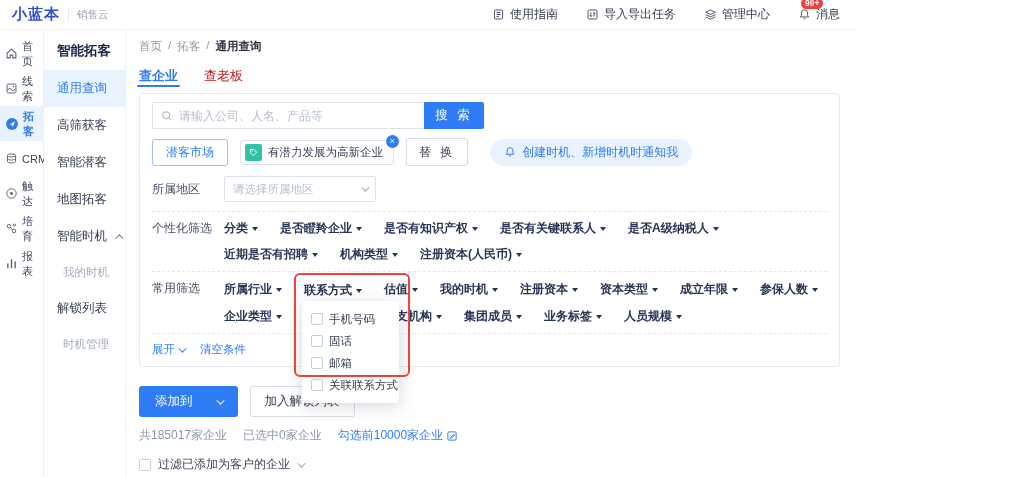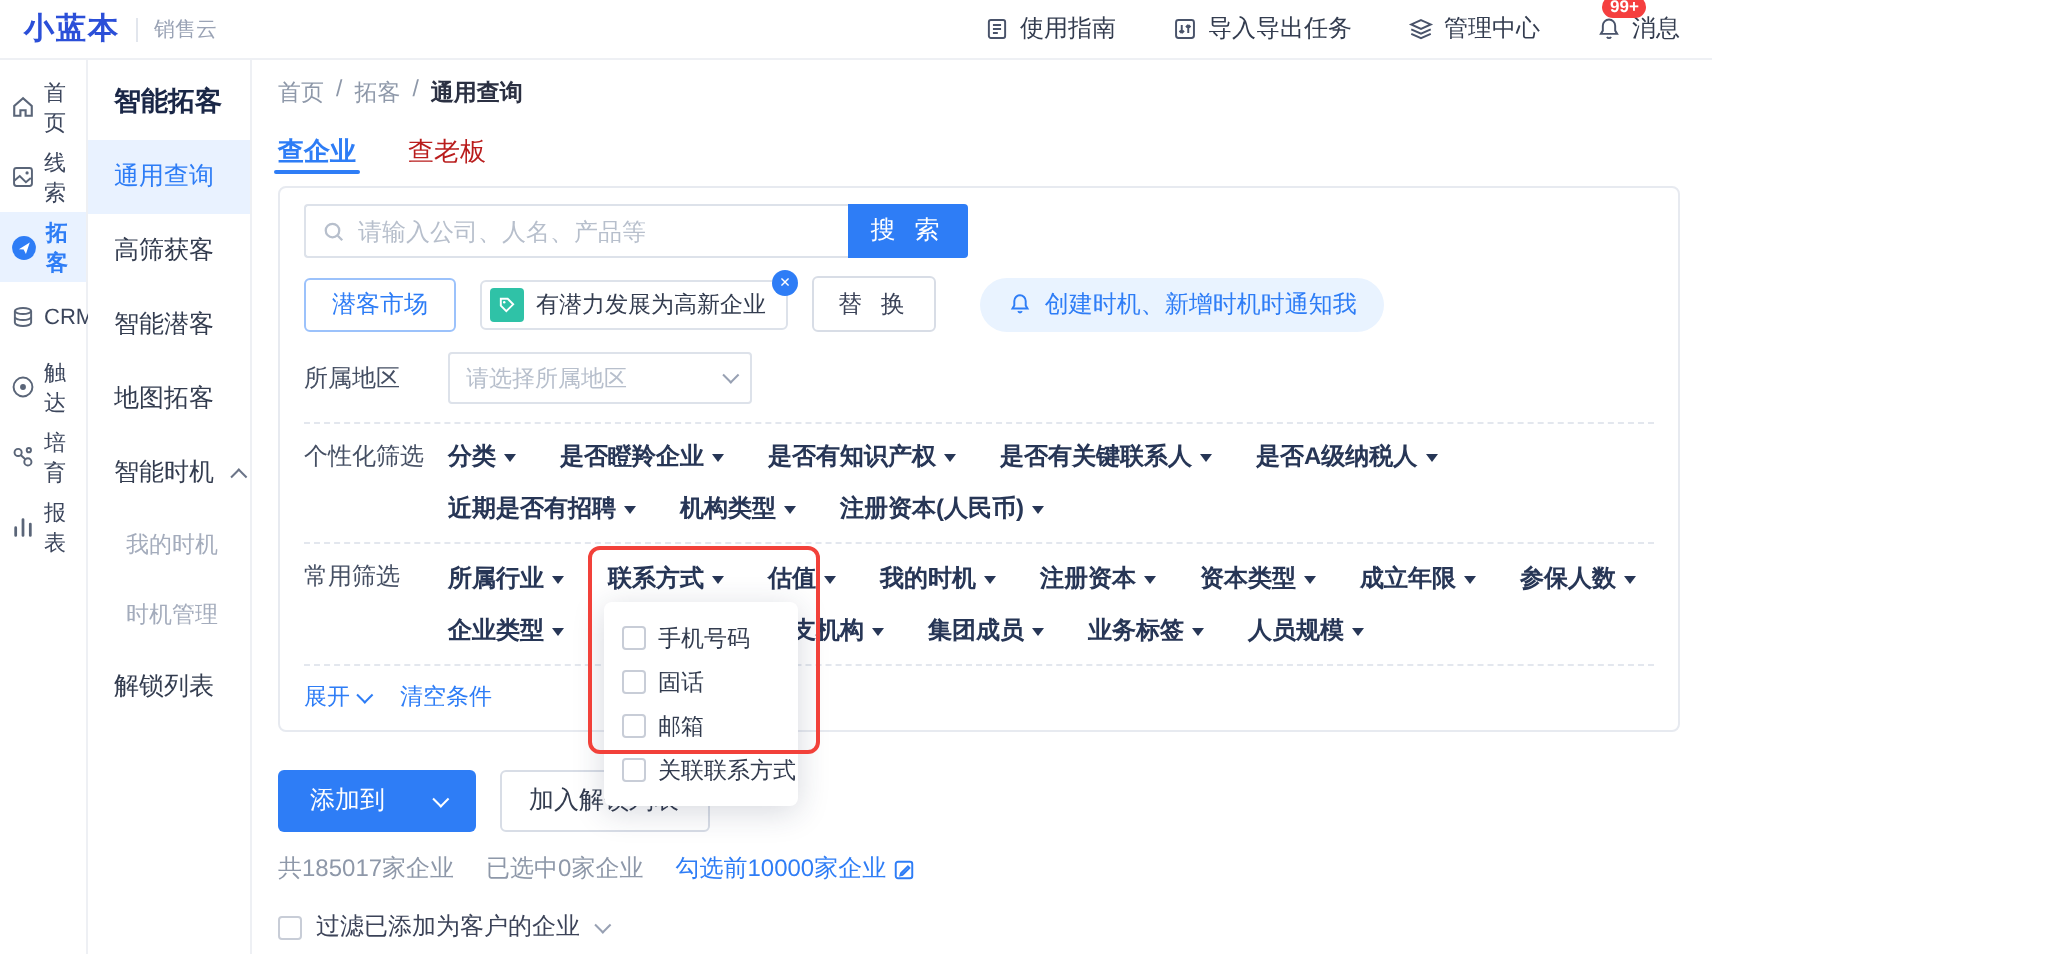--- a/index.html
+++ b/index.html
@@ -252,25 +252,25 @@
           <div class="sb-item">
             <span>地图拓客</span>
           </div>
           <div class="sb-item">
             <span>智能时机</span>
             <span class="chev-up"></span>
           </div>
           <div class="sb-item child">
             <span>我的时机</span>
           </div>
+          <div class="sb-item">
+            <span>解锁列表</span>
+          </div>
           <div class="sb-item child">
             <span>时机管理</span>
-          </div>
-          <div class="sb-item">
-            <span>解锁列表</span>
           </div>
         </div>
     </div>
 
     <div class="main">
 
       <div class="crumbs" id="breadcrumb">
           <span>首页</span>
           <span>/</span>
           <span>拓客</span>

